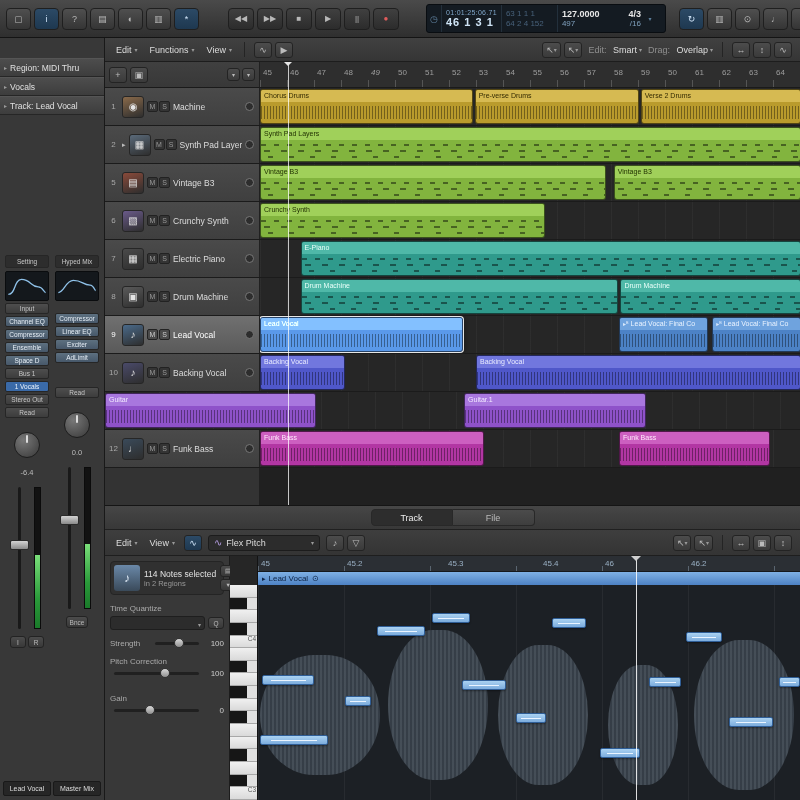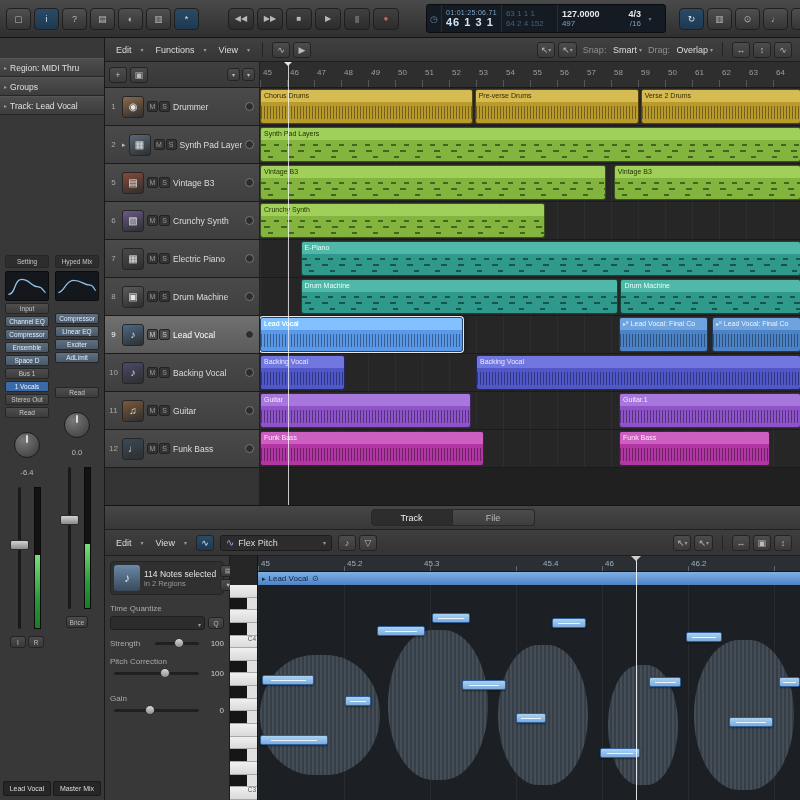--- a/index.html
+++ b/index.html
@@ -50,21 +50,21 @@
 .ftrack{position:absolute;left:13px;top:2px;bottom:2px;width:3px;background:#191919;border-radius:2px}
 .fthumb{position:absolute;left:5px;width:19px;height:10px;background:linear-gradient(#d2d2d2,#8a8a8a);border:1px solid #2a2a2a;border-radius:2px}
 .meter{position:absolute;right:8px;top:2px;bottom:2px;width:7px;background:#121212;border:1px solid #0b0b0b}
 .mfill{position:absolute;bottom:0;left:0;right:0;background:linear-gradient(#7ae07a,#2a9a3a 60%,#1a7a2a)}
 .minis{display:flex;gap:2px;margin-top:5px}
 .mini{min-width:16px;height:12px;background:linear-gradient(#4c4c4c,#383838);border:1px solid #232323;border-radius:3px;font-size:6.5px;color:#bbb;display:flex;align-items:center;justify-content:center;padding:0 3px}
 .sname{margin-top:auto;width:48px;height:15px;flex:none;background:#262626;border:1px solid #191919;border-radius:2px;color:#ddd;font-size:7px;display:flex;align-items:center;justify-content:center;margin-bottom:2px;white-space:nowrap;overflow:hidden}
 
 #main{flex:1;display:flex;flex-direction:column;min-width:0}
 #mtoolbar{height:24px;flex:none;background:linear-gradient(#414141,#353535);border-bottom:1px solid #1d1d1d;display:flex;align-items:center;gap:6px;padding:0 8px;font-size:9px}
-.menu{display:flex;align-items:center;gap:9px;color:#ddd;padding:2px 3px}
+.menu{display:flex;align-items:center;gap:3px;color:#ddd;padding:2px 3px}
 .dd{display:flex;align-items:center;gap:2px;color:#ddd}
 .dim{color:#8f8f8f}
 .grow{flex:1}
 .mtbtn{min-width:18px;height:16px;border-radius:3px;background:linear-gradient(#4c4c4c,#3a3a3a);border:1px solid #232323;color:#bbb;font-size:9px;display:flex;align-items:center;justify-content:center;padding:0 3px}
 .mtbtn.active{background:linear-gradient(#2c4a66,#1e3850);color:#d2e6fa}
 .mtbtn.tiny{min-width:13px;height:13px;font-size:6px}
 
 #tracks-wrap{flex:1;display:flex;flex-direction:column;position:relative;min-height:0;overflow:hidden}
 #rulerrow{height:26px;flex:none;display:flex}
 #corner{width:155px;flex:none;display:flex;align-items:center;gap:3px;padding:0 4px;background:linear-gradient(#404040,#383838);border-right:1px solid #202020;border-bottom:1px solid #1a1a1a}
@@ -235,21 +235,21 @@
   </div>
 
   <div id="bodyrow">
     <div id="inspector">
       <div class="insp-h">
           <span class="car">▸</span>
           <span>Region: MIDI Thru</span>
         </div>
       <div class="insp-h">
           <span class="car">▸</span>
-          <span>Groups</span>
+          <span>Vocals</span>
         </div>
       <div class="insp-h">
           <span class="car">▸</span>
           <span>Track: Lead Vocal</span>
         </div>
       <div class="insp-spacer"></div>
       <div id="strips">
         <div class="strip">
           <div class="slot setbtn">Setting</div>
           <div class="eq"><svg viewBox="0 0 44 30" width="42" height="28">
@@ -343,21 +343,21 @@
         <div id="mt-cursors" class="btngrp">
             <div class="mtbtn">
               <span>↖</span>
               <span class="car">▾</span>
             </div>
             <div class="mtbtn">
               <span>↖</span>
               <span class="car">▾</span>
             </div>
           </div>
-        <div class="dd"><span class="dim">Snap:</span>&nbsp;<span>Smart</span><span class="car">▾</span></div>
+        <div class="dd"><span class="dim">Edit:</span>&nbsp;<span>Smart</span><span class="car">▾</span></div>
         <div class="dd"><span class="dim">Drag:</span>&nbsp;<span>Overlap</span><span class="car">▾</span></div>
         <div class="vsep"></div>
         <div id="mt-zoom" class="btngrp">
             <div class="mtbtn">
               <span>↔</span>
             </div>
             <div class="mtbtn">
               <span>↕</span>
             </div>
             <div class="mtbtn">
@@ -411,21 +411,21 @@
         </div>
         <div id="tracks">
             <div class="trow">
               <div class="thead">
                 <span class="tnum">1</span>
                 <span class="ticon" style="background: linear-gradient(160deg, rgb(138, 106, 74), rgb(46, 46, 46));">◉</span>
                 <span class="ms">
                   <b>M</b>
                   <b>S</b>
                 </span>
-                <span class="tname">Drummer</span>
+                <span class="tname">Machine</span>
                 <span class="tmon"></span>
               </div>
               <div class="tlane">
                 <div class="region" style="left: 0px; width: 213.3px; --rc: #b99b2c; --rh: #d6ba52; --tx: #332a00;">
                   <div class="rhead">Chorus Drums</div>
                   <div class="rbody wave"></div>
                 </div>
                 <div class="region" style="left: 214.65px; width: 164.7px; --rc: #b99b2c; --rh: #d6ba52; --tx: #332a00;">
                   <div class="rhead">Pre-verse Drums</div>
                   <div class="rbody wave"></div>
@@ -577,30 +577,20 @@
                   <div class="rhead">Backing Vocal</div>
                   <div class="rbody wave"></div>
                 </div>
                 <div class="region" style="left: 216px; width: 325.35px; --rc: #4f57c9; --rh: #7177de; --tx: #e9ebff;">
                   <div class="rhead">Backing Vocal</div>
                   <div class="rbody wave"></div>
                 </div>
               </div>
             </div>
             <div class="trow">
-              <div class="thead">
-                <span class="tnum">11</span>
-                <span class="ticon" style="background: linear-gradient(160deg, rgb(122, 90, 58), rgb(46, 46, 46));">♫</span>
-                <span class="ms">
-                  <b>M</b>
-                  <b>S</b>
-                </span>
-                <span class="tname">Guitar</span>
-                <span class="tmon"></span>
-              </div>
               <div class="tlane">
                 <div class="region" style="left: 0px; width: 210.6px; --rc: #8e52c9; --rh: #a877de; --tx: #f2eaff;">
                   <div class="rhead">Guitar</div>
                   <div class="rbody wave"></div>
                 </div>
                 <div class="region" style="left: 359.1px; width: 182.25px; --rc: #8e52c9; --rh: #a877de; --tx: #f2eaff;">
                   <div class="rhead">Guitar.1</div>
                   <div class="rbody wave"></div>
                 </div>
               </div>
@@ -759,21 +749,21 @@
                 <div class="pkey black"></div>
                 <div class="pkey white">
                   <span class="plabel">C3</span>
                 </div>
               </div>
           </div>
           <div id="elane">
             <div id="eruler">
                 <span class="etick" style="left: 3px;">45</span>
                 <span class="etick" style="left: 89px;">45.2</span>
-                <span class="etick" style="left: 166px;">45.3</span>
+                <span class="etick" style="left: 190px;">45.3</span>
                 <span class="etick" style="left: 261px; margin-left: 24px;">45.4</span>
                 <span class="etick" style="left: 347px;">46</span>
                 <span class="etick" style="left: 433px;">46.2</span>
               </div>
             <div id="eregionbar">
               <span class="rdot">▸</span>
               <span>Lead Vocal</span>
               <span class="rloop">⊙</span>
             </div>
             <div id="elane-content">

